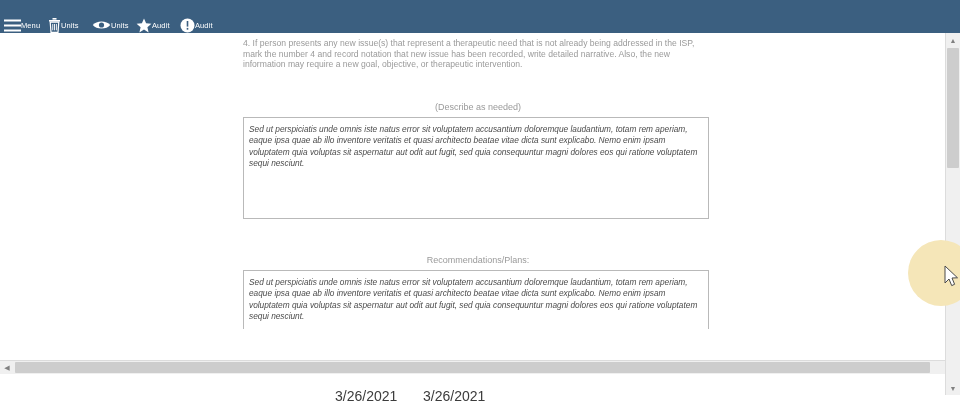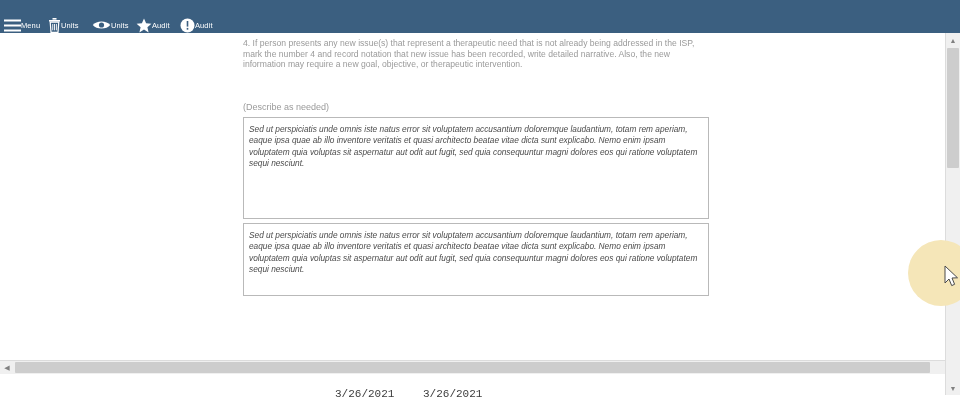--- a/index.html
+++ b/index.html
@@ -88,20 +88,21 @@
     line-height: 10.5px;
     margin-top: 5px;
     width: 468px;
   }
 
   .field-label {
     font-size: 9px;
     color: #9a9a9a;
     margin-top: 32px;
     margin-bottom: 5px;
+    text-align: center;
   }
 
   .textbox {
     width: 466px;
     border: 1px solid #b9b9b9;
     box-sizing: border-box;
     background: #ffffff;
     font-family: "Liberation Sans", sans-serif;
     font-size: 8.3px;
     font-style: italic;
@@ -174,23 +175,22 @@
   
   .footer-dates {
     position: absolute;
     top: 355px;
     left: 0;
     width: 944px;
     height: 22px;
   }
   .footer-date {
     position: absolute;
-    font-size: 11px;
+    font-size: 14px;
     color: #3c3c3c;
-    font-family: Liberation Mono, monospace;
   }
   .footer-date.d1 { left: 335px; top: 0; }
   .footer-date.d2 { left: 423px; top: 0; }
 
   
   .cursor-blob {
     position: absolute;
     right: -14px;
     top: 240px;
     width: 66px;
@@ -274,20 +274,21 @@
 <div class="doc-area">
 
   <div class="page">
     <div class="form-content">
 
       <div class="instruction">4. If person presents any new issue(s) that represent a therapeutic need that is not already being addressed in the ISP, mark the number 4 and record notation that new issue has been recorded, write detailed narrative. Also, the new information may require a new goal, objective, or therapeutic intervention.</div>
 
       <div class="field-label">(Describe as needed)</div>
       <textarea class="textbox textbox-1" placeholder="" style="">Sed ut perspiciatis unde omnis iste natus error sit voluptatem accusantium doloremque laudantium, totam rem aperiam, eaque ipsa quae ab illo inventore veritatis et quasi architecto beatae vitae dicta sunt explicabo. Nemo enim ipsam voluptatem quia voluptas sit aspernatur aut odit aut fugit, sed quia consequuntur magni dolores eos qui ratione voluptatem sequi nesciunt.</textarea>
 
+      <div class="field-label">Recommendations/Plans:</div>
       <textarea class="textbox textbox-2" placeholder="" style="">Sed ut perspiciatis unde omnis iste natus error sit voluptatem accusantium doloremque laudantium, totam rem aperiam, eaque ipsa quae ab illo inventore veritatis et quasi architecto beatae vitae dicta sunt explicabo. Nemo enim ipsam voluptatem quia voluptas sit aspernatur aut odit aut fugit, sed quia consequuntur magni dolores eos qui ratione voluptatem sequi nesciunt.</textarea>
 
     </div>
   </div>
 
   <div class="hscroll">
     <div class="arrow-left">◀</div>
     <div class="thumb"></div>
     <div class="arrow-right">▶</div>
   </div>

